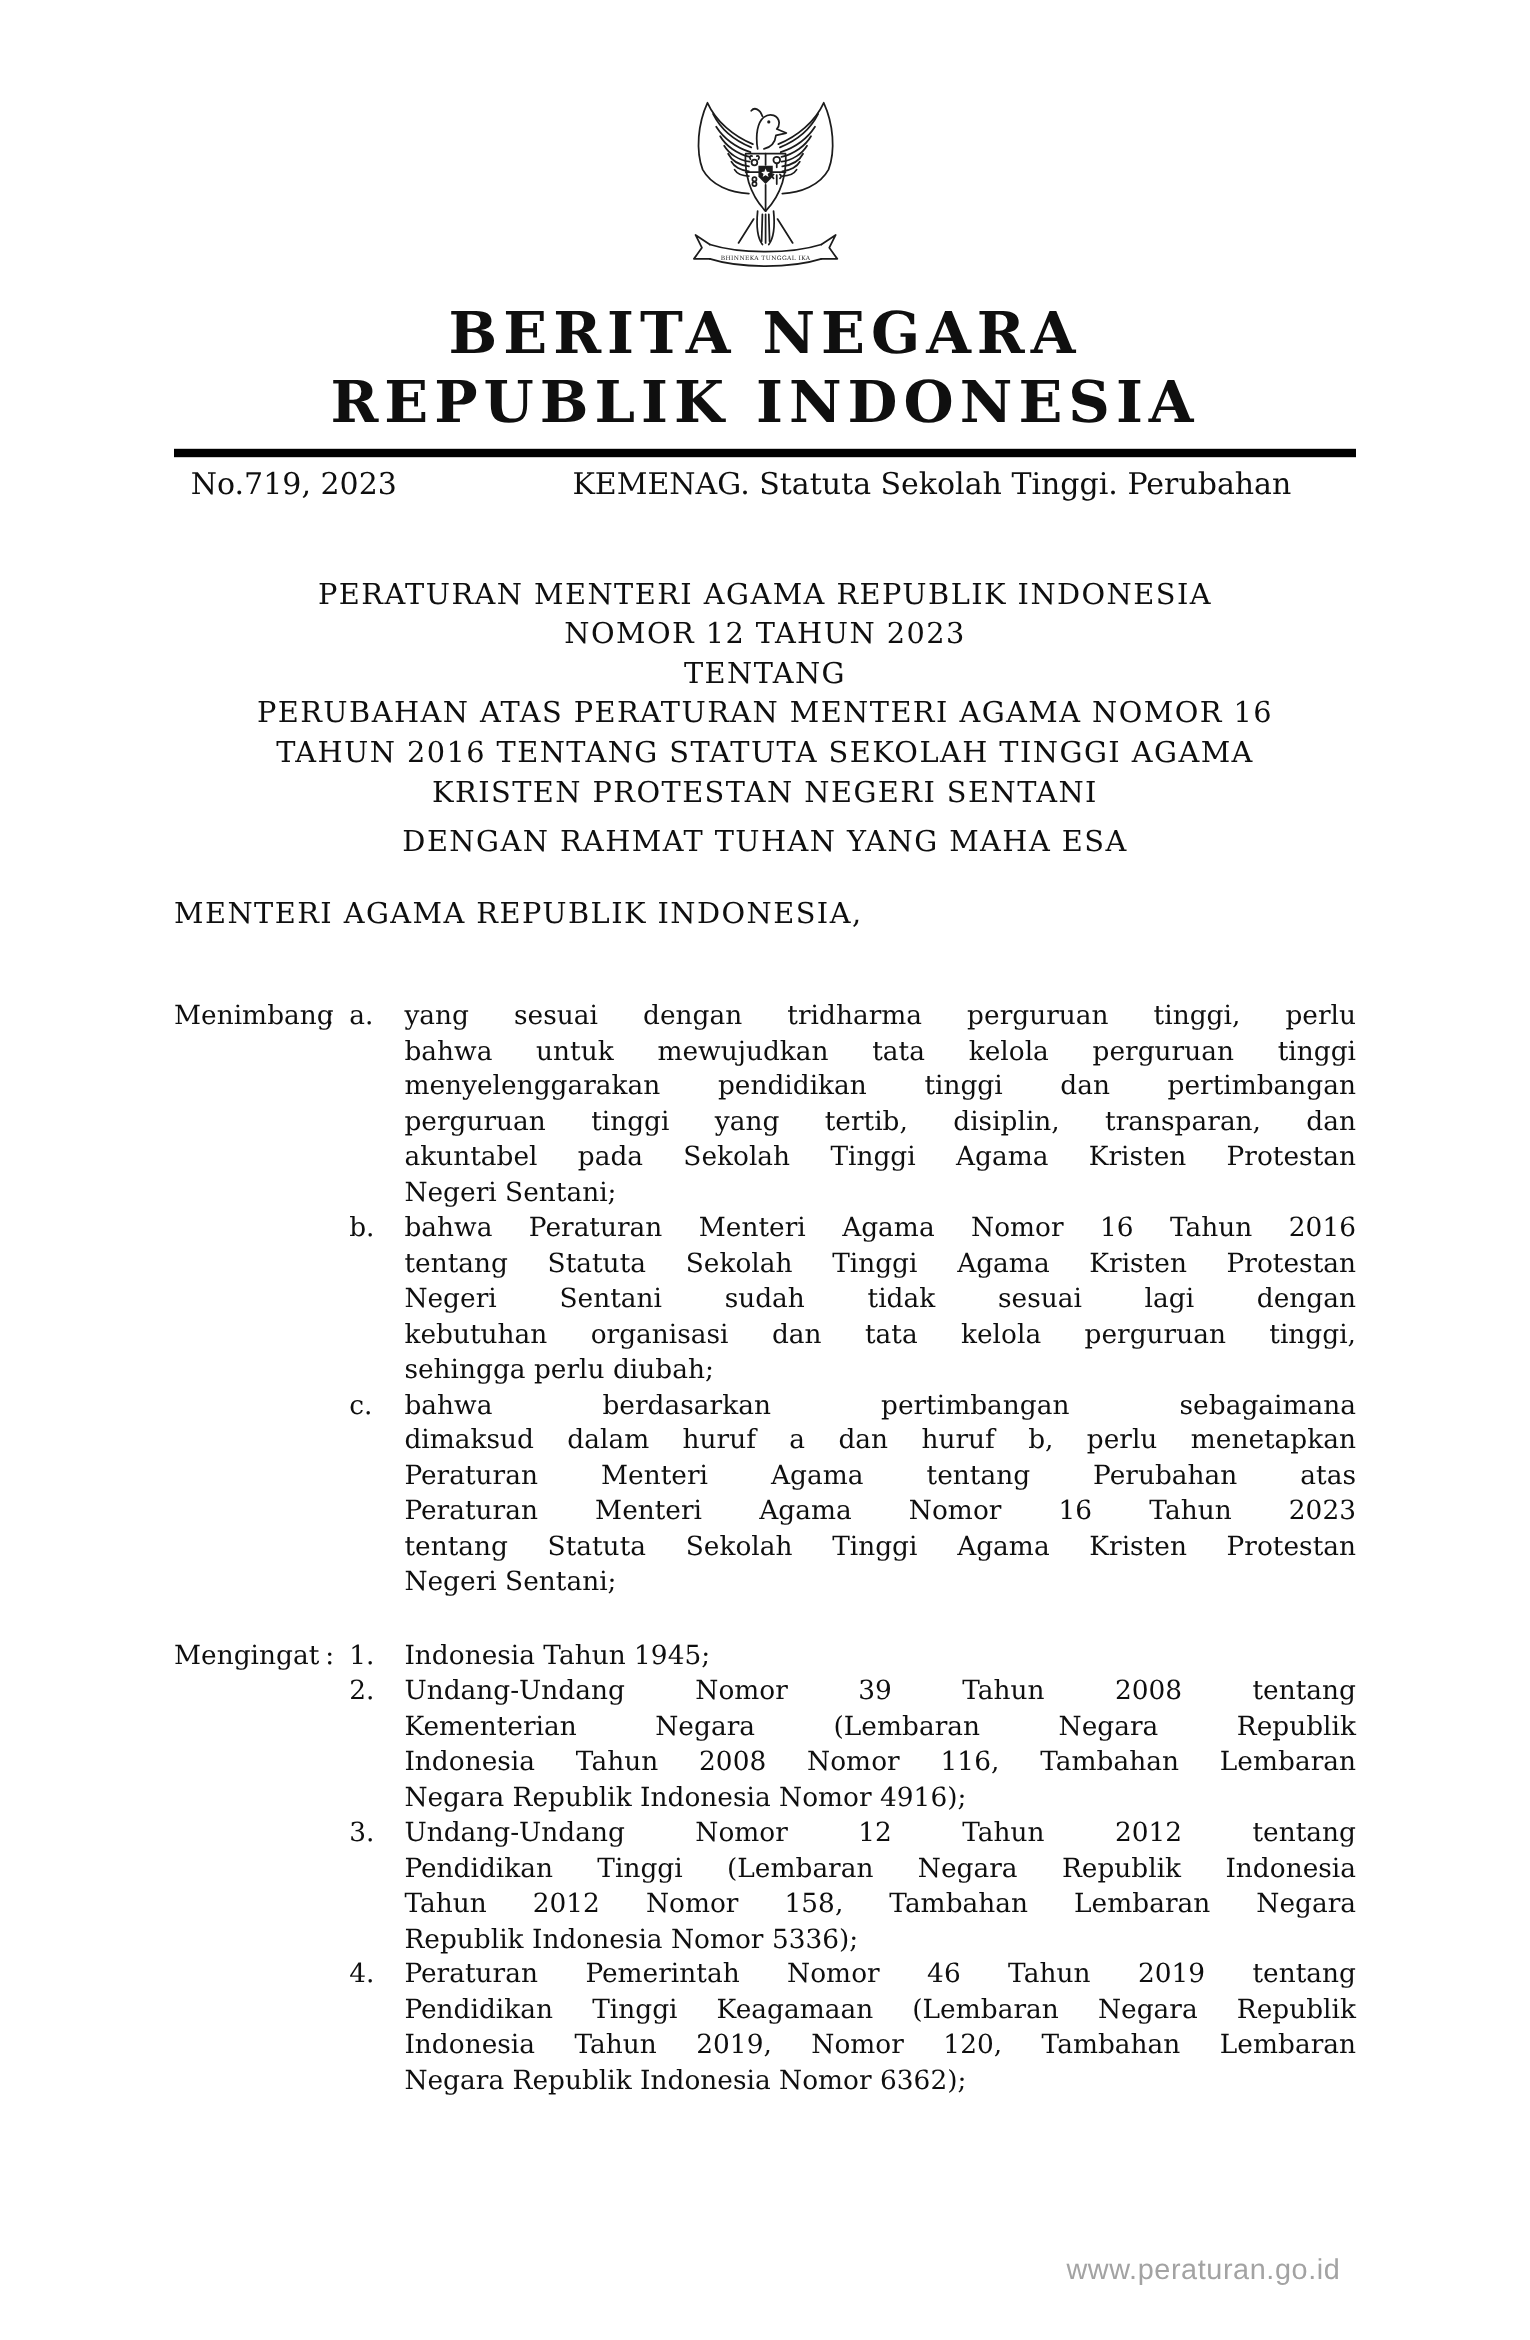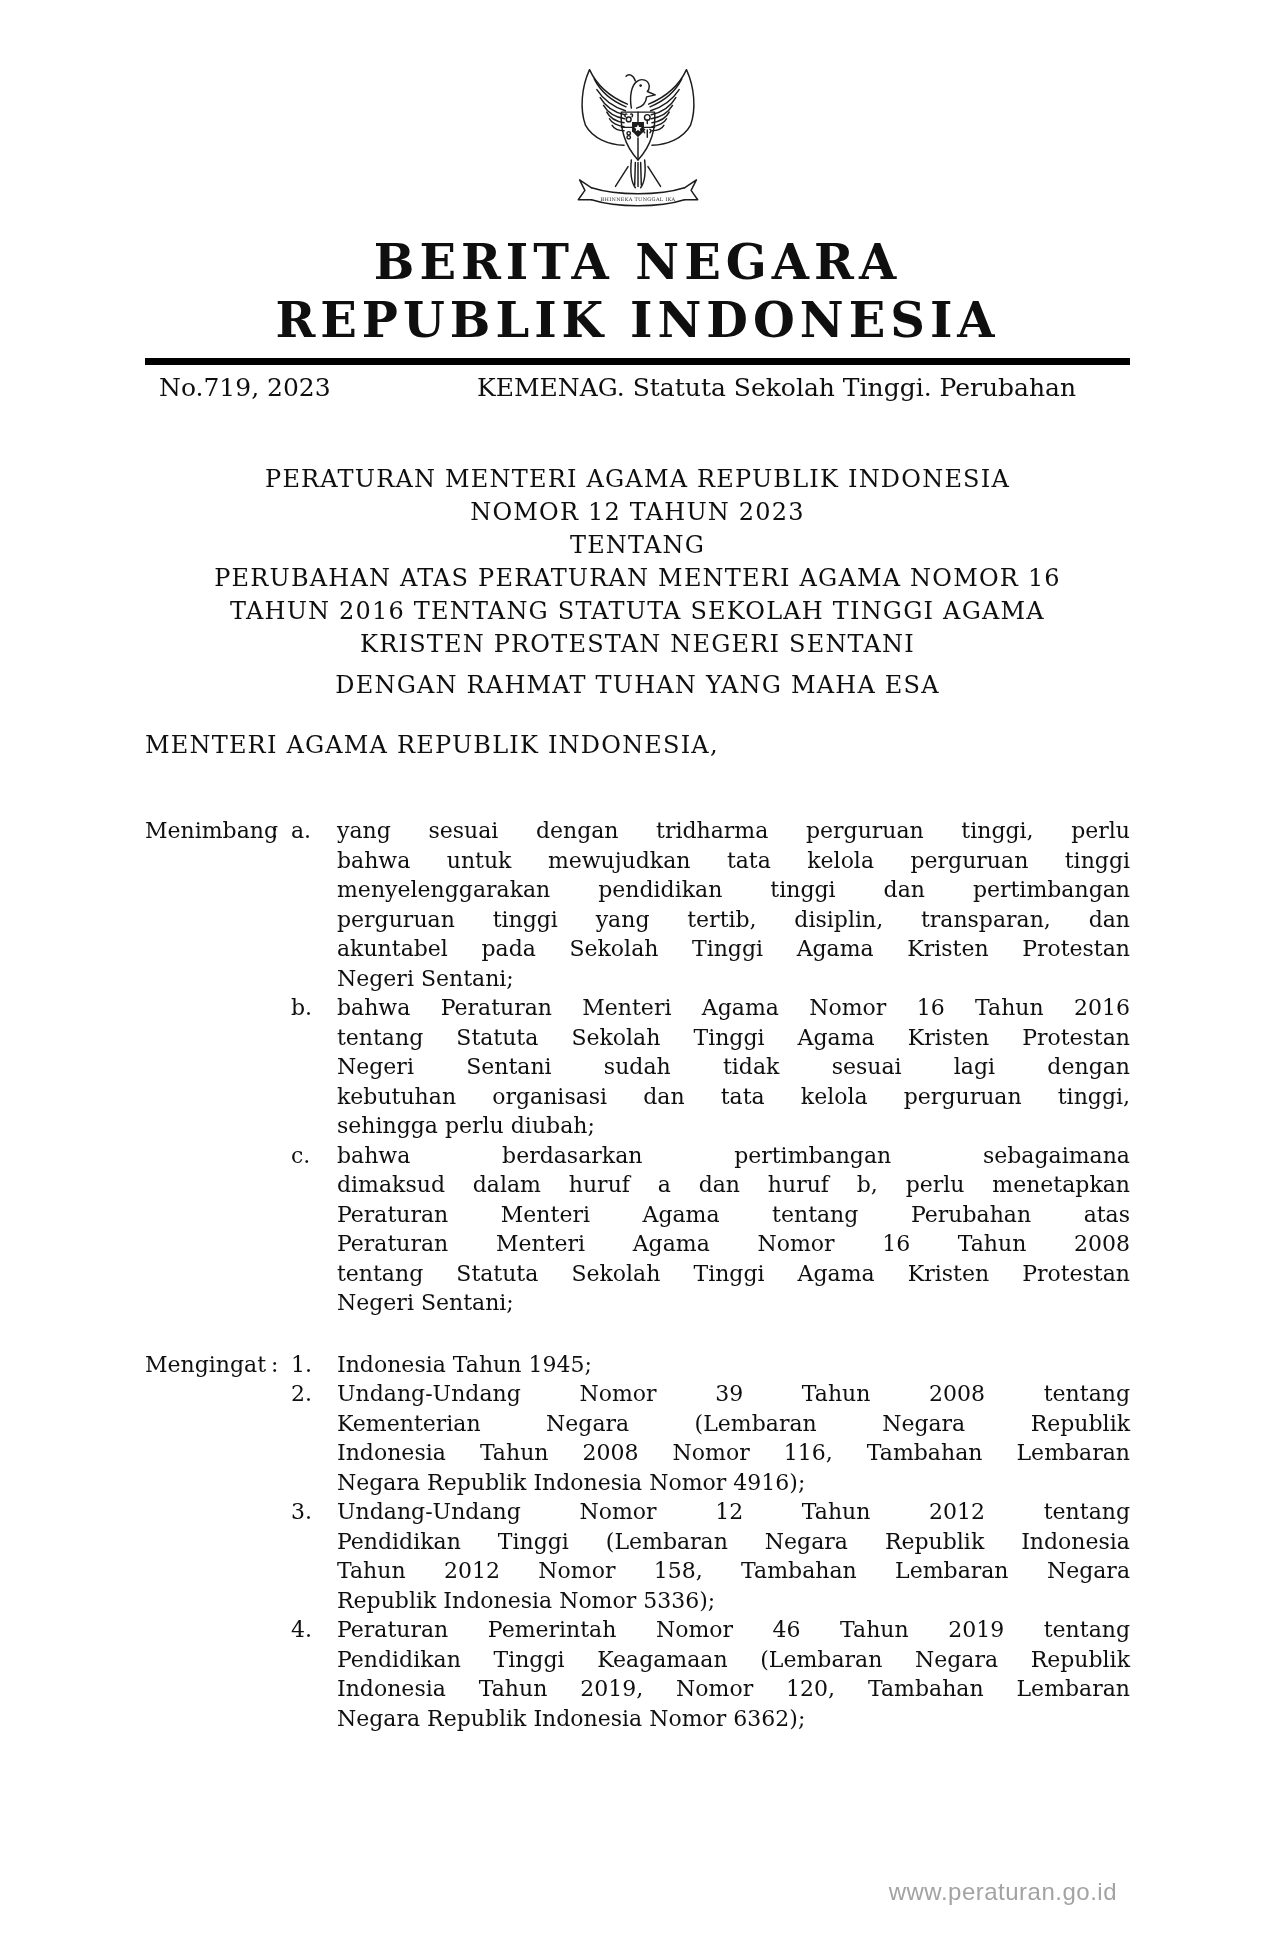--- a/index.html
+++ b/index.html
@@ -1,18 +1,18 @@
 <!DOCTYPE html>
 <html><head>
 <meta charset="utf-8">
 <style>
   html,body{margin:0;padding:0;background:#ffffff;}
   .page{position:relative;width:1275px;height:1950px;background:#ffffff;
         font-family:"DejaVu Serif","Liberation Serif",serif;color:#0f0f0f;overflow:hidden;}
-  .content{padding:11px 145px;}
+  .content{padding:11px 145px;margin-top:16px;}
   .emblem-wrap{display:flex;justify-content:center;padding-top:52px;}
   .masthead{text-align:center;font-weight:bold;font-size:48px;line-height:58px;
             letter-spacing:5px;margin-top:20px;white-space:nowrap;}
   .rule{border-top:7px solid #000;margin-top:9px;height:0;}
   .meta{position:relative;height:36px;margin-top:6px;font-size:25px;line-height:30px;}
   .meta-number{position:absolute;left:14px;top:2px;}
   .meta-subject{position:absolute;left:332px;top:2px;white-space:nowrap;}
   .title-block{text-align:center;font-size:24px;line-height:33px;letter-spacing:1.2px;margin-top:56px;}
   .title-line{white-space:nowrap;}
   .invocation{text-align:center;font-size:24px;line-height:33px;letter-spacing:1.2px;margin-top:8px;}
@@ -133,21 +133,21 @@
           </div>
         </div>
         <div class="clause">
           <div class="cell"></div>
           <div class="cell"></div>
           <div class="cell">c.</div>
           <div class="cell">
             <div class="ln">bahwa berdasarkan pertimbangan sebagaimana</div>
             <div class="ln">dimaksud dalam huruf a dan huruf b, perlu menetapkan</div>
             <div class="ln">Peraturan Menteri Agama tentang Perubahan atas</div>
-            <div class="ln">Peraturan Menteri Agama Nomor 16 Tahun 2008</div>
+            <div class="ln">Peraturan Menteri Agama Nomor 16 Tahun 2023</div>
             <div class="ln">tentang Statuta Sekolah Tinggi Agama Kristen Protestan</div>
             <div class="ln last">Negeri Sentani;</div>
           </div>
         </div>
         <div class="clause sec-gap">
           <div class="cell">Mengingat</div>
           <div class="cell">:</div>
           <div class="cell">1.</div>
           <div class="cell">
             <div class="ln last">Indonesia Tahun 1945;</div>

